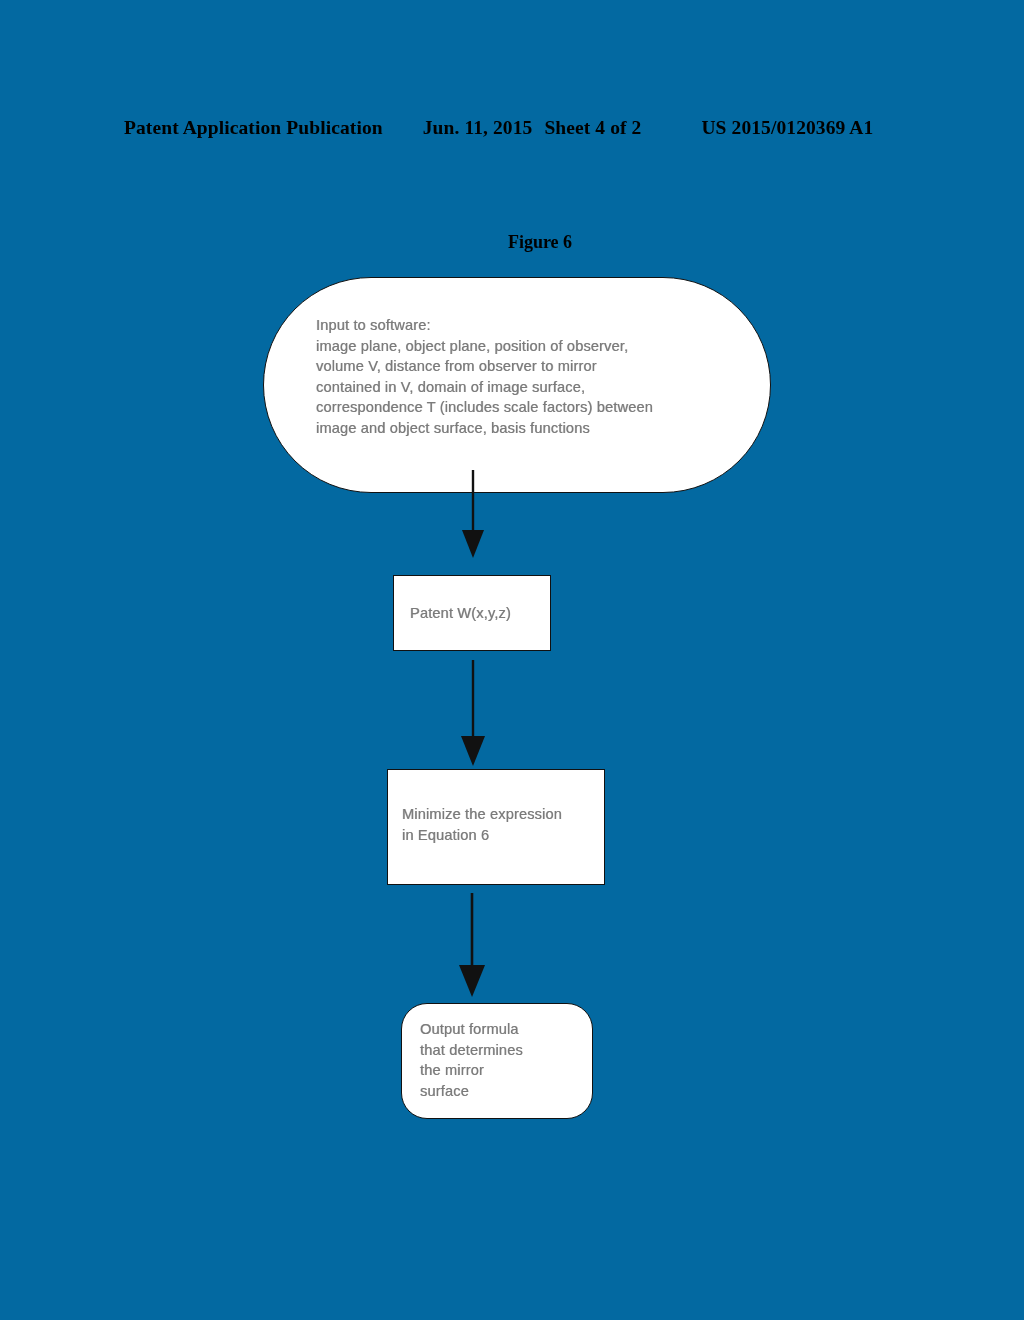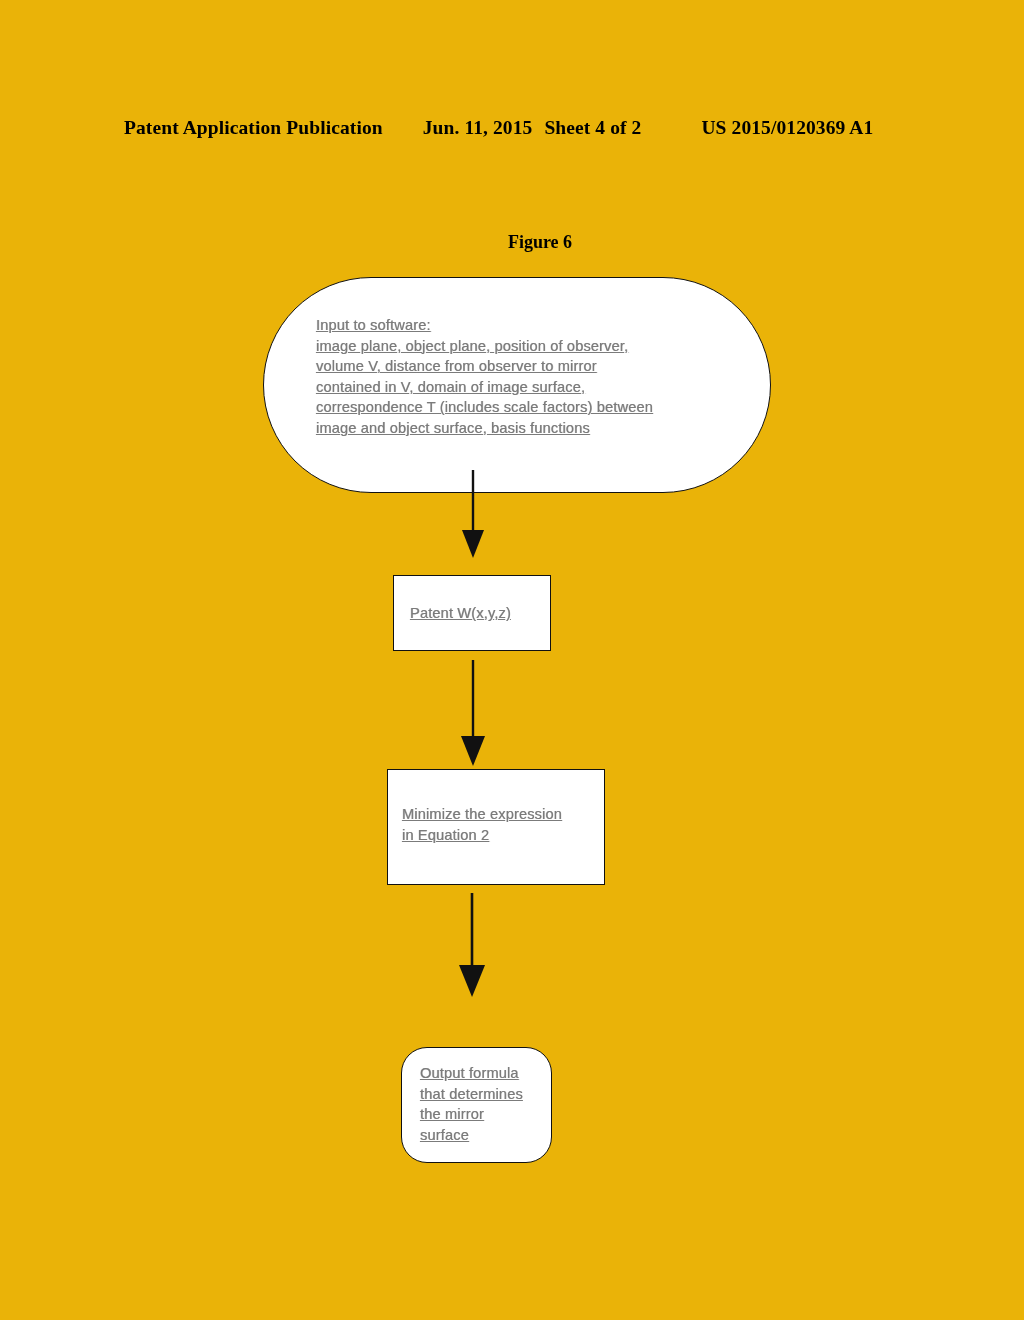--- a/index.html
+++ b/index.html
@@ -4,21 +4,21 @@
 <style>
   html, body {
     margin: 0;
     padding: 0;
     background: #ffffff;
   }
   #page {
     position: relative;
     width: 1024px;
     height: 1320px;
-    background: #eab308;
+    background: #0369a1;
     overflow: hidden;
     font-family: "Liberation Sans", sans-serif;
   }
 
   
   #page-header {
     position: absolute;
     left: 124px;
     top: 86px;
     width: 776px;
@@ -64,21 +64,20 @@
   .node-text {
     position: absolute;
     color: #5f5f5f;
     font-family: "Liberation Sans", sans-serif;
     font-size: 14.6px;
     line-height: 20.6px;
     white-space: pre-line;
     opacity: 0.82;
     text-shadow: 0.4px 0 0 rgba(90,90,90,0.55), -0.4px 0 0 rgba(140,140,140,0.35);
     letter-spacing: 0.15px;
-    text-decoration: underline;
   }
 
   
   #node-input {
     left: 263px;
     top: 277px;
     width: 508px;
     height: 216px;
     border-radius: 108px;
   }
@@ -113,24 +112,23 @@
   #node-minimize-text {
     left: 14px;
     top: 34px;
     width: 200px;
   }
 
   
   #node-output {
     left: 401px;
     top: 1003px;
-    width: 151px;
+    width: 192px;
     height: 116px;
     border-radius: 26px;
-    margin-top: 44px;
   }
   #node-output-text {
     left: 18px;
     top: 15px;
     width: 145px;
   }
 
   
   .arrow {
     position: absolute;
@@ -179,21 +177,21 @@
 
   <div class="arrow" id="arrow-2">
     <svg width="36" height="110" viewBox="0 0 36 110">
       <line x1="18" y1="0" x2="18" y2="82" stroke="#111111" stroke-width="2.4"></line>
       <polygon points="18,106 6,76 30,76" fill="#111111"></polygon>
     </svg>
   </div>
 
   <div class="node" id="node-minimize">
     <div class="node-text" id="node-minimize-text">Minimize the expression
-in Equation 2</div>
+in Equation 6</div>
   </div>
 
   <div class="arrow" id="arrow-3">
     <svg width="40" height="108" viewBox="0 0 40 108">
       <line x1="20" y1="0" x2="20" y2="78" stroke="#111111" stroke-width="2.6"></line>
       <polygon points="20,104 7,72 33,72" fill="#111111"></polygon>
     </svg>
   </div>
 
   <div class="node" id="node-output">

